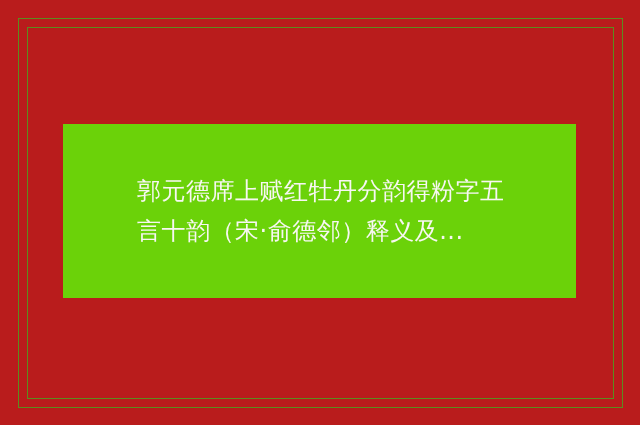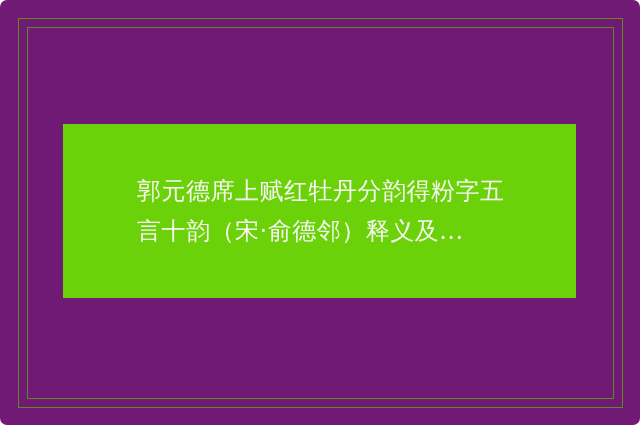--- a/index.html
+++ b/index.html
@@ -12,23 +12,22 @@
     width: 640px;
     height: 425px;
     overflow: hidden;
     font-family: "DejaVu Sans", "Liberation Sans", sans-serif;
   }
 
   #stage {
     position: relative;
     width: 640px;
     height: 425px;
-    background: #701a75;
+    background: #b91c1c;
     overflow: hidden;
-    border-radius: 7px;
   }
 
   
   .frame {
     position: absolute;
     box-sizing: border-box;
     background: transparent;
     pointer-events: none;
   }
 

